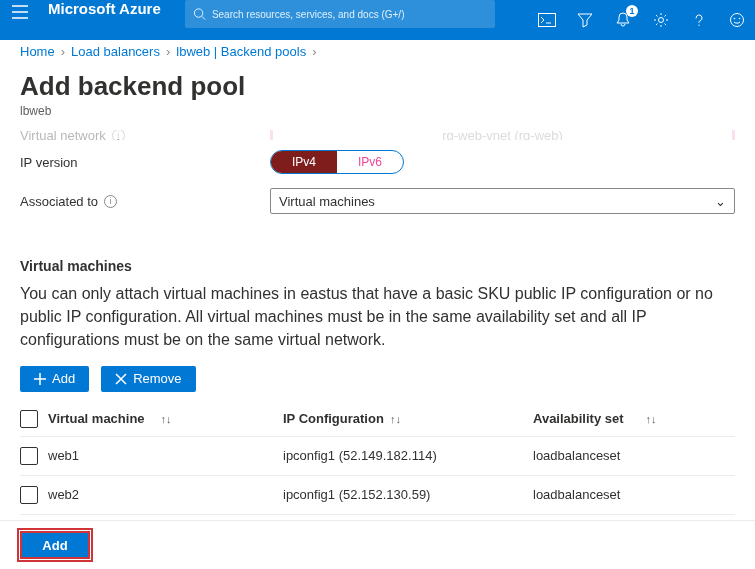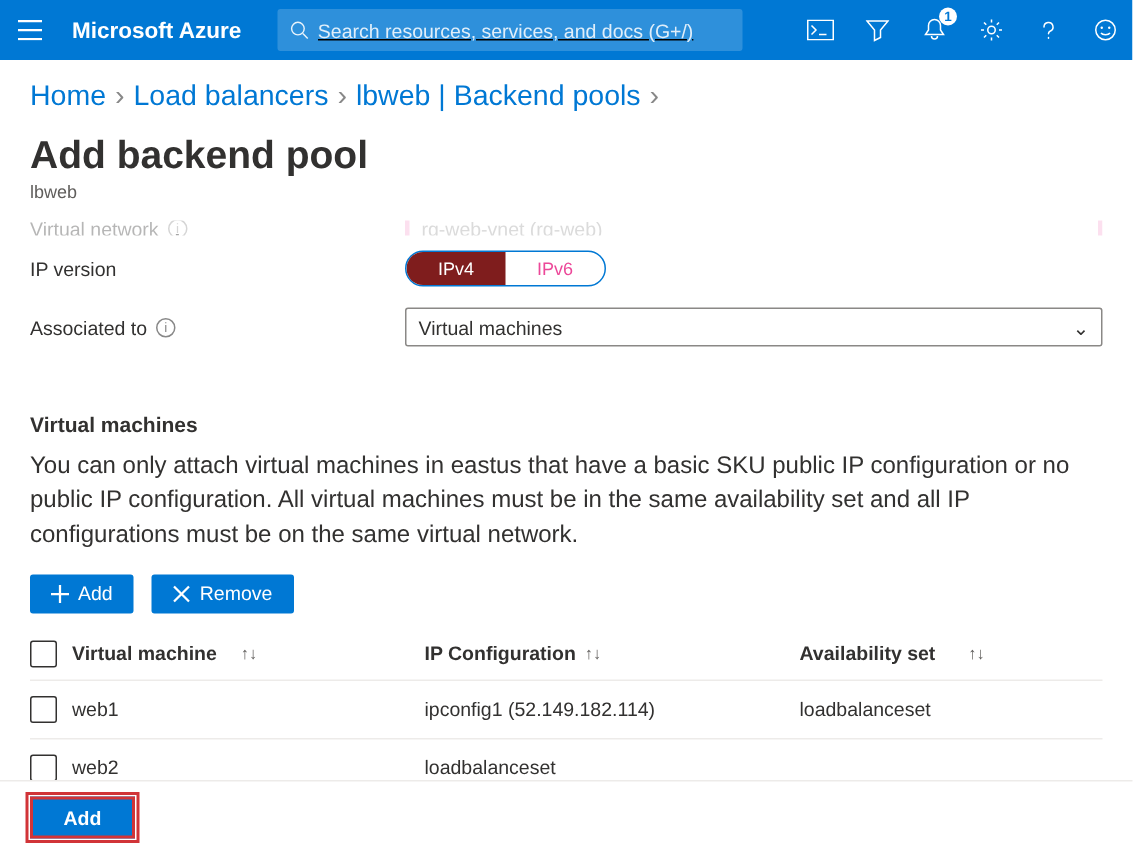--- a/index.html
+++ b/index.html
@@ -11,21 +11,20 @@
   body {
     background: #ffffff;
     width: 755px;
     height: 569px;
     overflow: hidden;
   }
   .topbar {
     background: #0078d4;
     height: 40px;
     display: flex;
-    align-items: center;
     padding: 0 8px;
     color: #fff;
   }
   .hamburger {
     width: 24px;
     height: 24px;
     margin-right: 16px;
     cursor: pointer;
     display: flex;
     align-items: center;
@@ -44,23 +43,22 @@
     display: flex;
     align-items: center;
     padding: 0 8px;
   }
   .search-wrap svg { margin-right: 6px; opacity: .9;}
   .search-wrap input {
     background: transparent;
     border: none;
     outline: none;
     color: #000000;
-    font-size: 13px;
+    font-size: 10px;
     width: 100%;
-    text-decoration: underline;
   }
   .search-wrap input::placeholder { color: rgba(255,255,255,.85);}
   .top-icons {
     margin-left: auto;
     display: flex;
     align-items: center;
     gap: 18px;
   }
   .top-icon {
     width: 20px;
@@ -80,22 +78,22 @@
     border-radius: 50%;
     font-size: 9px;
     width: 12px;
     height: 12px;
     display: flex;
     align-items: center;
     justify-content: center;
     font-weight: 600;
   }
   .breadcrumb {
-    padding: 14px 20px 4px;
-    font-size: 19px;
+    padding: 4px 20px 4px;
+    font-size: 13px;
     color: #0078d4;
     display: flex;
     align-items: flex-end;
     gap: 6px;
   }
   .breadcrumb span.sep {
     color: #888;
   }
   .crumb { cursor: pointer; }
   .page-title {
@@ -140,21 +138,21 @@
     flex: 1;
     height: 26px;
     border: 3px solid #f9a8d4;
     border-radius: 2px;
     padding: 0 8px;
     font-size: 13px;
     color: #999;
     background: #fff;
     display: flex;
     align-items: center;
-    justify-content: flex-start;
+    justify-content: center;
   }
   .toggle-pill {
     position: relative;
     width: 134px;
     height: 24px;
     border-radius: 12px;
     border: 1px solid #0078d4;
     display: flex;
     overflow: hidden;
     background:#fff;
@@ -424,19 +422,20 @@
       </div>
     <div class="col1">web1</div>
     <div class="col2">ipconfig1 (52.149.182.114)</div>
     <div class="col3">loadbalanceset</div>
   </div>
   <div class="table-row">
     <div class="col-check">
         <div class="chkbox"></div>
       </div>
     <div class="col1">web2</div>
+    <div class="col2">ipconfig1 (52.152.130.59)</div>
     <div class="col3">loadbalanceset</div>
   </div>
 </div>
 
 <div class="bottom-bar">
   <button class="add-final">Add</button>
 </div>
 
 </body></html>

